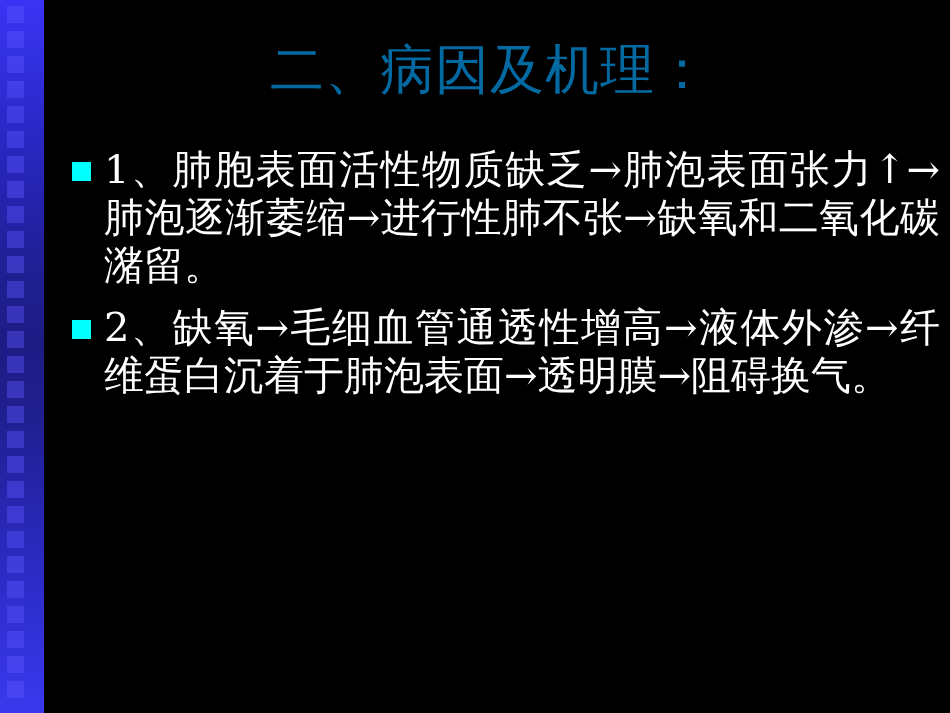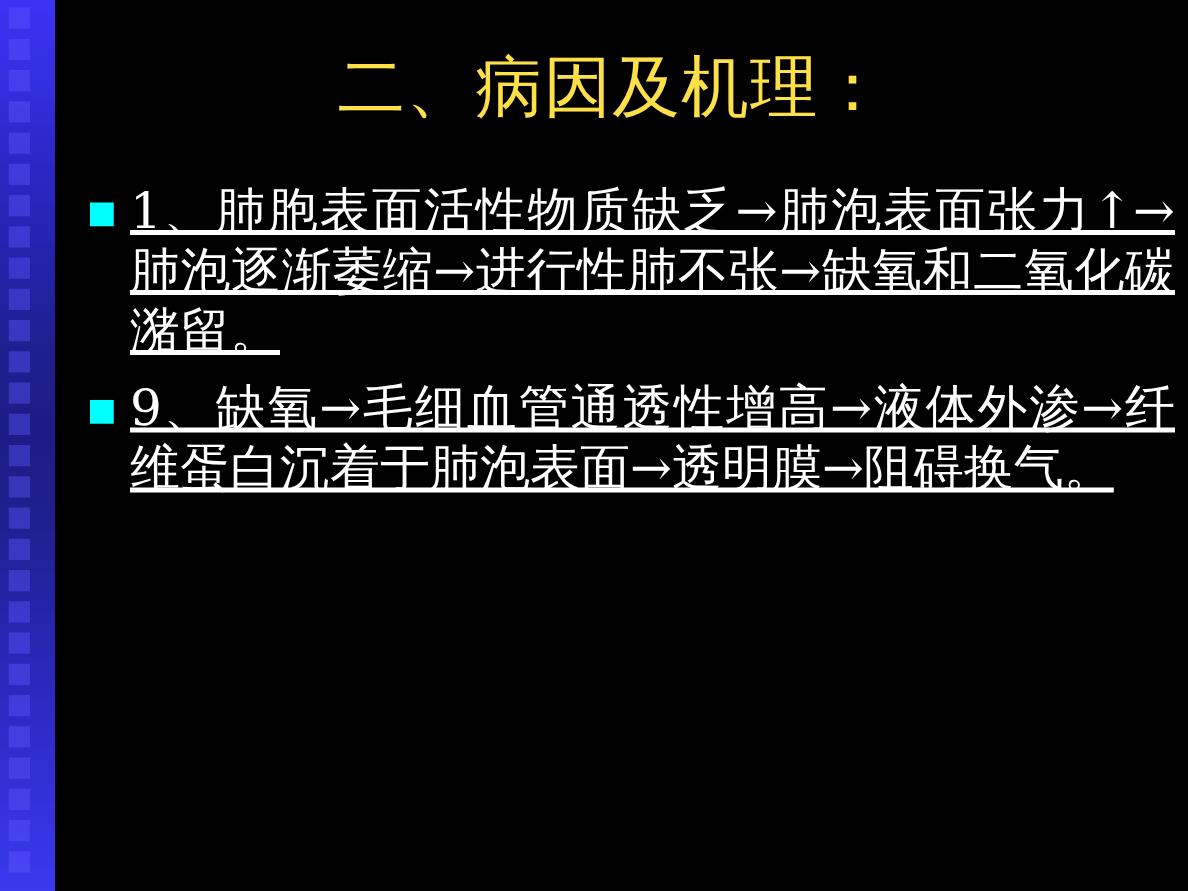--- a/index.html
+++ b/index.html
@@ -78,21 +78,21 @@
   }
 
   
   #title {
     position: absolute;
     left: 0;
     top: 42px;
     width: 950px;
     text-align: center;
     z-index: 5;
-    color: #fde047;
+    color: #0369a1;
     font-size: 54px;
     line-height: 1.05;
     letter-spacing: 1px;
     font-weight: 400;
     text-shadow: 2px 2px 0 rgba(0,0,0,0.85), 3px 3px 2px rgba(0,0,0,0.6);
     padding-left: 30px;
     box-sizing: border-box;
   }
 
   
@@ -120,21 +120,20 @@
     display: block;
     padding-left: 44px;
     color: #ffffff;
     font-size: 40px;
     line-height: 48px;
     letter-spacing: 0px;
     text-shadow: 2px 2px 0 rgba(0,0,0,0.85), 3px 3px 2px rgba(0,0,0,0.55);
     text-align: justify;
     text-justify: inter-character;
     text-align-last: left;
-    text-decoration: underline;
   }
   .bullet .btext.b1 { padding-left: 44px; }
   .bullet .btext.b2 { padding-left: 44px; }
   .bullet .btext.b3 { padding-left: 44px; }
 </style>
 </head>
 <body>
 
 <div id="slide">
 
@@ -173,18 +172,18 @@
 
   <div id="body">
 
     <div class="bullet">
       <span class="marker"></span>
       <span class="btext b1">1、肺胞表面活性物质缺乏→肺泡表面张力↑→肺泡逐渐萎缩→进行性肺不张→缺氧和二氧化碳潴留。</span>
     </div>
 
     <div class="bullet">
       <span class="marker"></span>
-      <span class="btext b2">9、缺氧→毛细血管通透性增高→液体外渗→纤维蛋白沉着于肺泡表面→透明膜→阻碍换气。</span>
+      <span class="btext b2">2、缺氧→毛细血管通透性增高→液体外渗→纤维蛋白沉着于肺泡表面→透明膜→阻碍换气。</span>
     </div>
 
 
   </div>
 </div>
 
 </body></html>

